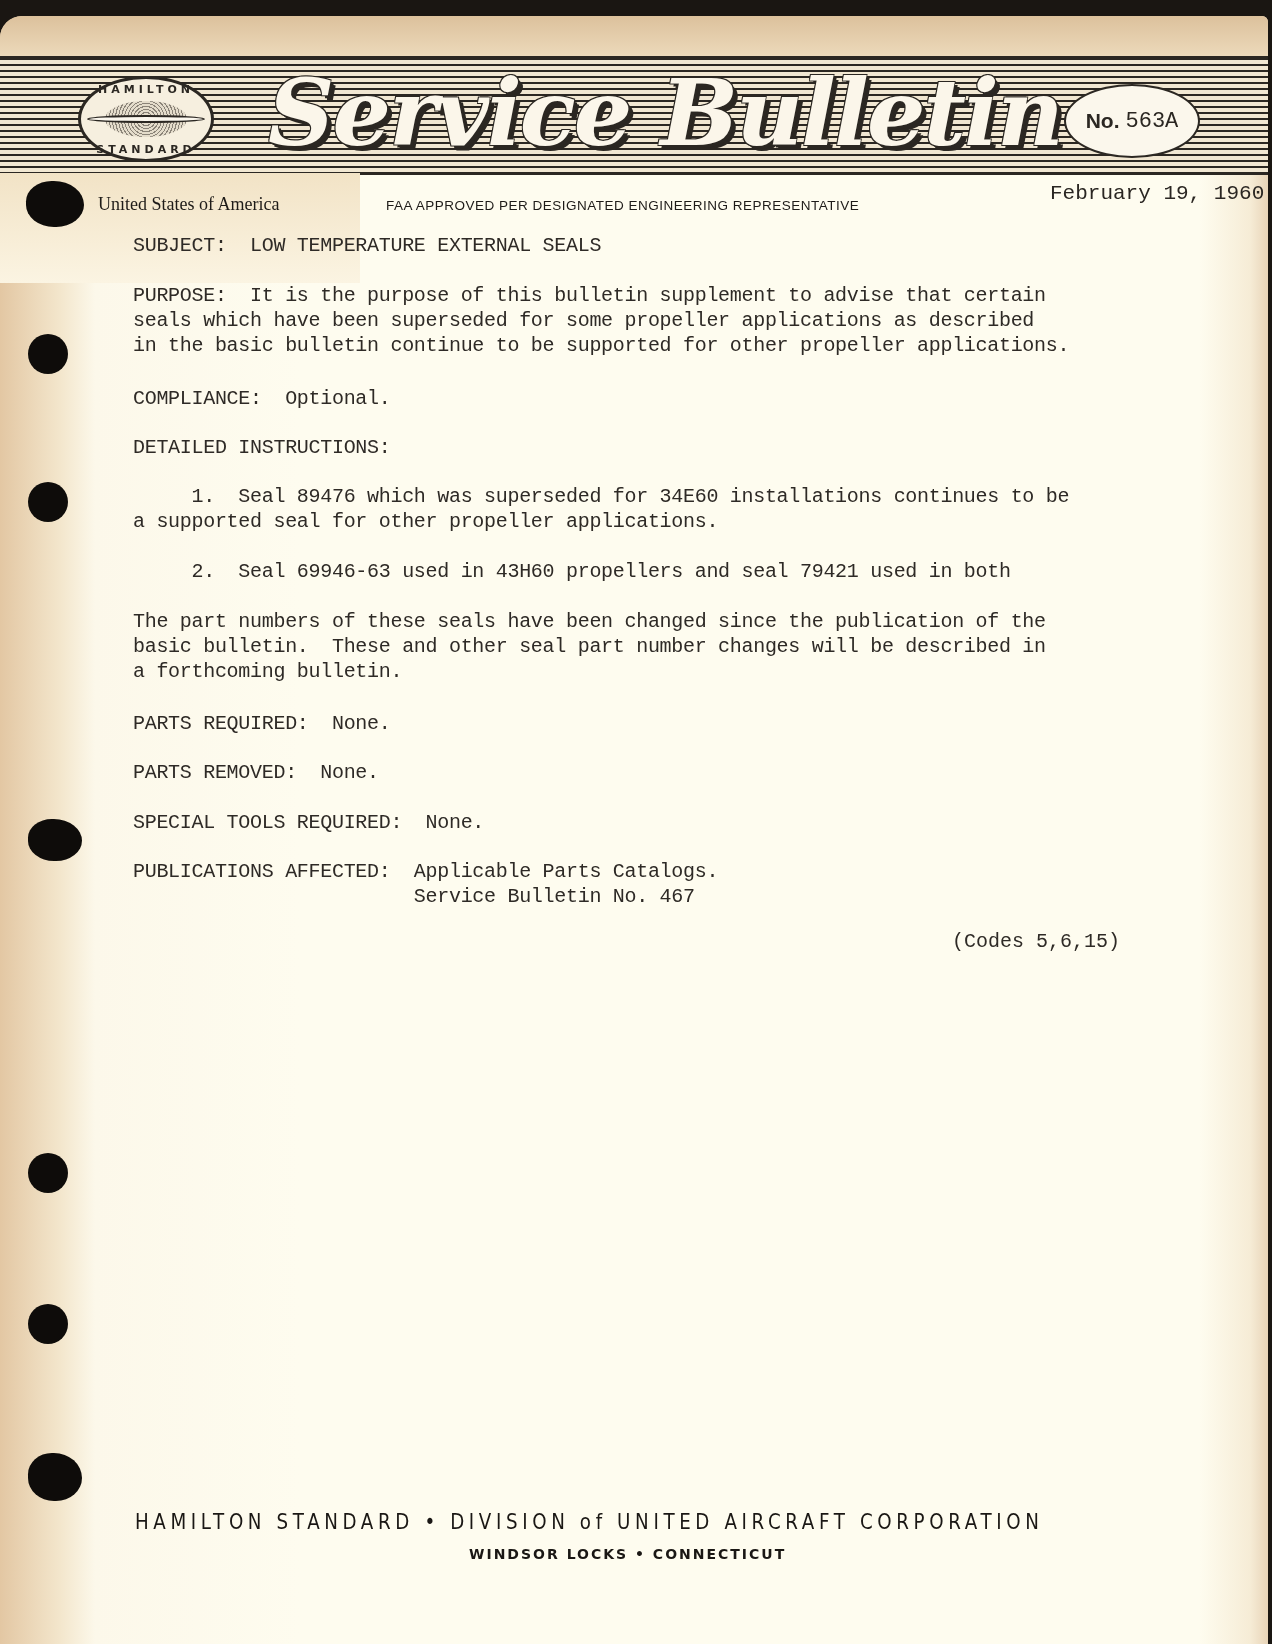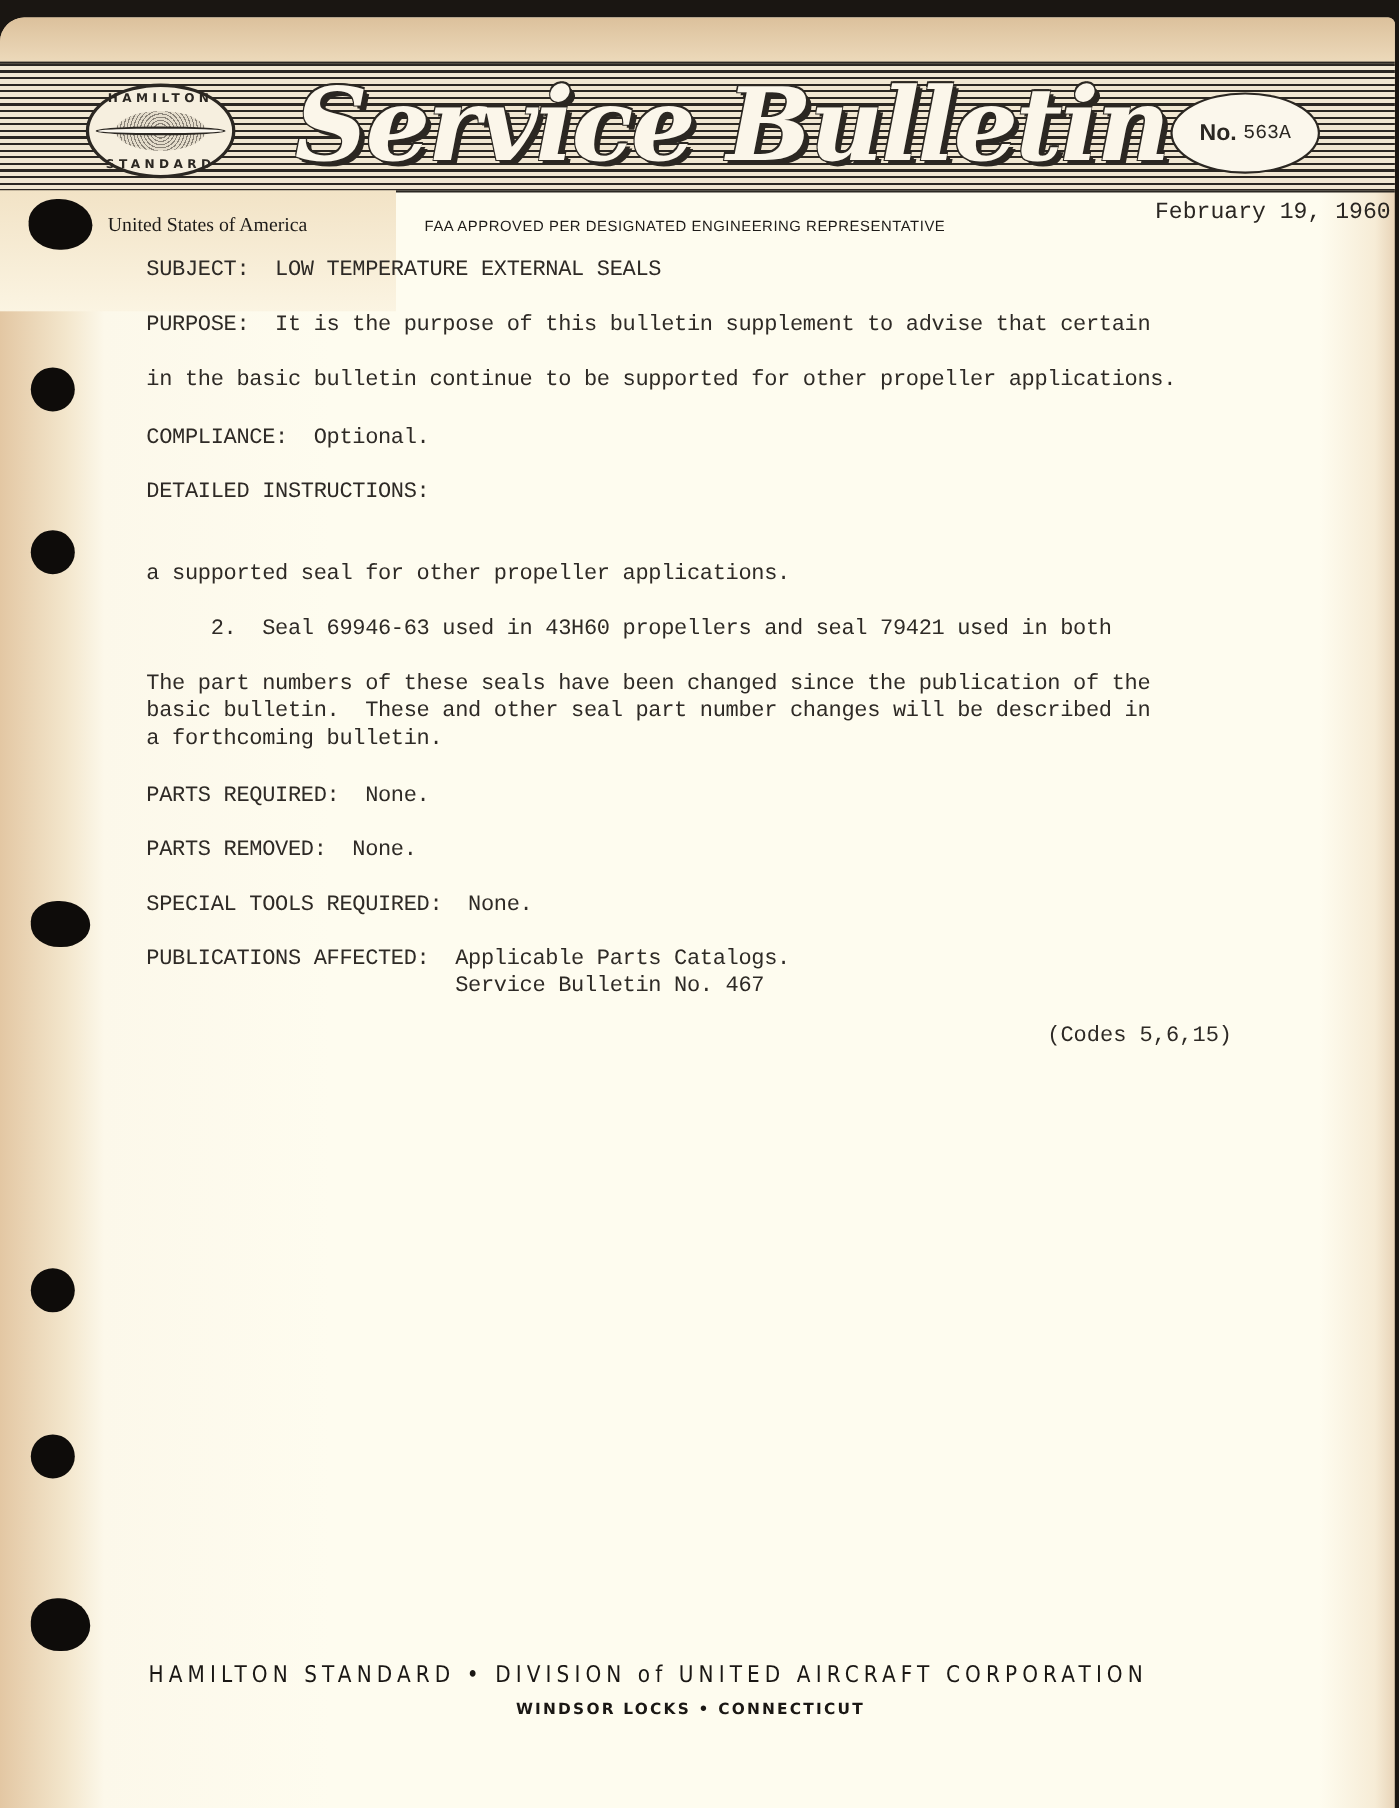--- a/index.html
+++ b/index.html
@@ -56,21 +56,21 @@
     text-shadow: 3px 3px 0 #2b2722, 5px 5px 0 #2b2722, -1px -1px 0 #2b2722, 1px -1px 0 #2b2722, -1px 1px 0 #2b2722;
     white-space:nowrap;
   }
   .no-oval {
     position:absolute; left:1064px; top:68px; width:136px; height:74px;
     border:2px solid #2b2722; border-radius:50%; background:#fbf7ec;
     box-sizing:border-box; display:flex; align-items:center; justify-content:center;
     font-size:22px; color:#2b2722;
   }
   .no-label { font-family:"Liberation Sans", sans-serif; font-weight:bold; margin-right:6px; font-size:21px; }
-  .no-value { font-family:"Liberation Mono", monospace; font-size:18px; }
+  .no-value { font-family:"Liberation Mono", monospace; font-size:22px; }
   .country {
     position:absolute; left:98px; top:178px;
     font-family:Liberation Serif, serif; font-size:18px; color:#1e1b18;
   }
   .faa {
     position:absolute; left:386px; top:182px;
     font-family:"Liberation Sans", sans-serif; font-size:13.5px; color:#1e1b18; letter-spacing:0.5px;
   }
   .date {
     position:absolute; left:1034px; top:166px; font-size:21px; color:#2a2622;margin-left:16px;
@@ -118,26 +118,28 @@
     <span class="no-value">563A</span>
   </div>
 
   <div class="country">United States of America</div>
   <div class="faa">FAA APPROVED PER DESIGNATED ENGINEERING REPRESENTATIVE</div>
   <div class="date">February 19, 1960</div>
 
   <div class="body-line" style="top:218px;">SUBJECT:  LOW TEMPERATURE EXTERNAL SEALS</div>
 
   <div class="body-line" style="top:268px;">PURPOSE:  It is the purpose of this bulletin supplement to advise that certain</div>
+  <div class="body-line" style="top:293px;">seals which have been superseded for some propeller applications as described</div>
   <div class="body-line" style="top:318px;">in the basic bulletin continue to be supported for other propeller applications.</div>
 
   <div class="body-line" style="top:371px;">COMPLIANCE:  Optional.</div>
 
   <div class="body-line" style="top:420px;">DETAILED INSTRUCTIONS:</div>
 
+  <div class="body-line" style="top:469px;">     1.  Seal 89476 which was superseded for 34E60 installations continues to be</div>
   <div class="body-line" style="top:494px;">a supported seal for other propeller applications.</div>
 
   <div class="body-line" style="top:544px;">     2.  Seal 69946-63 used in 43H60 propellers and seal 79421 used in both</div>
   <div class="body-line" style="top:594px;">The part numbers of these seals have been changed since the publication of the</div>
   <div class="body-line" style="top:619px;">basic bulletin.  These and other seal part number changes will be described in</div>
   <div class="body-line" style="top:644px;">a forthcoming bulletin.</div>
 
   <div class="body-line" style="top:696px;">PARTS REQUIRED:  None.</div>
   <div class="body-line" style="top:745px;">PARTS REMOVED:  None.</div>
   <div class="body-line" style="top:795px;">SPECIAL TOOLS REQUIRED:  None.</div>

